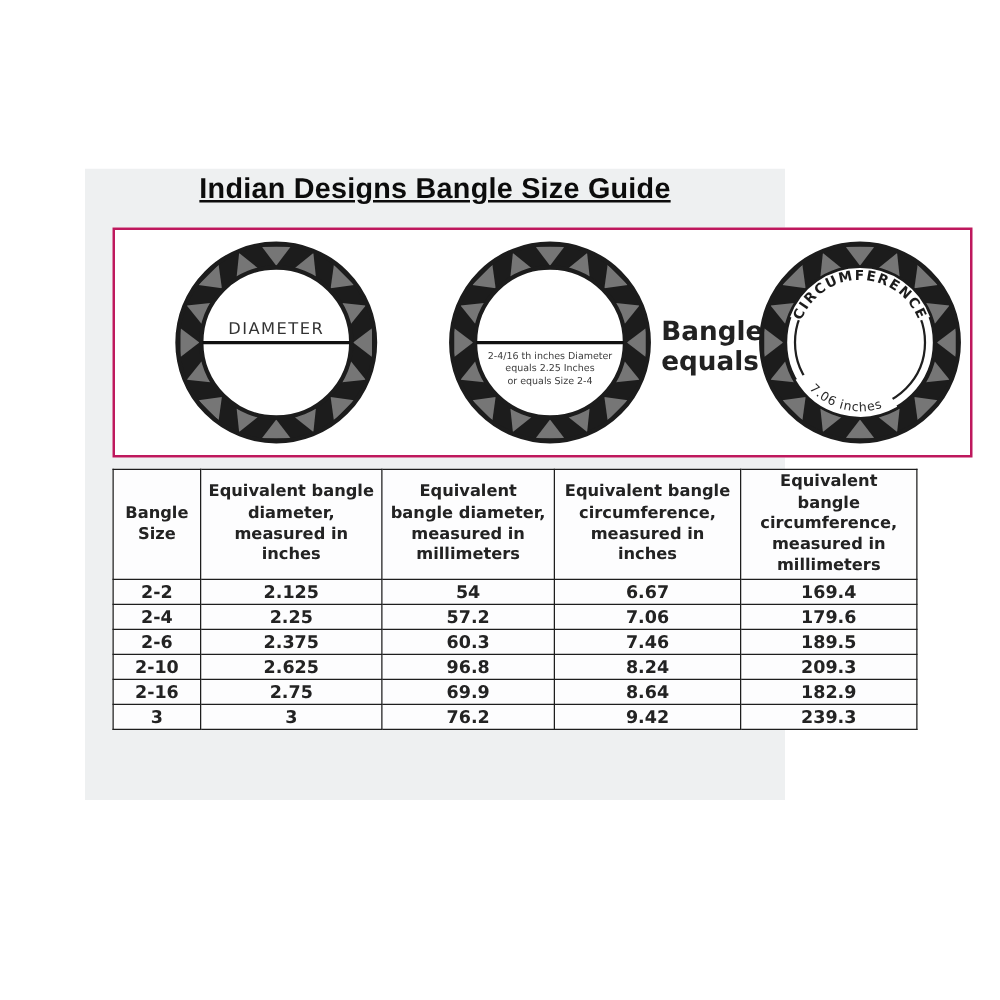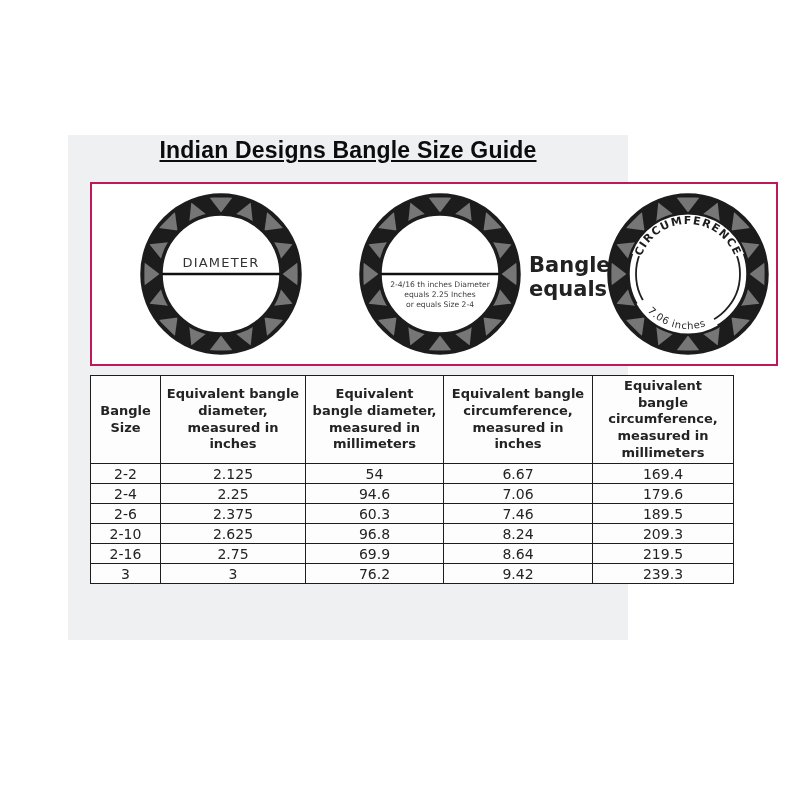--- a/index.html
+++ b/index.html
@@ -56,21 +56,21 @@
     color:#232323;
     overflow:hidden;
   }
   .size-table th {
     font-size:13px; font-weight:bold;
     line-height:1.28; padding:2px 4px;
     height:78px;
     background:#fdfdfe;
   }
   .size-table td {
-    font-size:14px; font-weight:normal;
+    font-size:14px; font-weight:bold;
     height:19px; padding:0 3px; line-height:1;
   }
 </style>
 </head>
 <body>
 
 <div class="panel">
 
   <h1 class="page-title">Indian Designs Bangle Size Guide</h1>
 
@@ -188,21 +188,21 @@
         <tr>
           <td>2-2</td>
           <td>2.125</td>
           <td>54</td>
           <td>6.67</td>
           <td>169.4</td>
         </tr>
         <tr>
           <td>2-4</td>
           <td>2.25</td>
-          <td>94.6</td>
+          <td>57.2</td>
           <td>7.06</td>
           <td>179.6</td>
         </tr>
         <tr>
           <td>2-6</td>
           <td>2.375</td>
           <td>60.3</td>
           <td>7.46</td>
           <td>189.5</td>
         </tr>
@@ -211,21 +211,21 @@
           <td>2.625</td>
           <td>96.8</td>
           <td>8.24</td>
           <td>209.3</td>
         </tr>
         <tr>
           <td>2-16</td>
           <td>2.75</td>
           <td>69.9</td>
           <td>8.64</td>
-          <td>219.5</td>
+          <td>182.9</td>
         </tr>
         <tr>
           <td>3</td>
           <td>3</td>
           <td>76.2</td>
           <td>9.42</td>
           <td>239.3</td>
         </tr>
       </tbody>
   </table>

